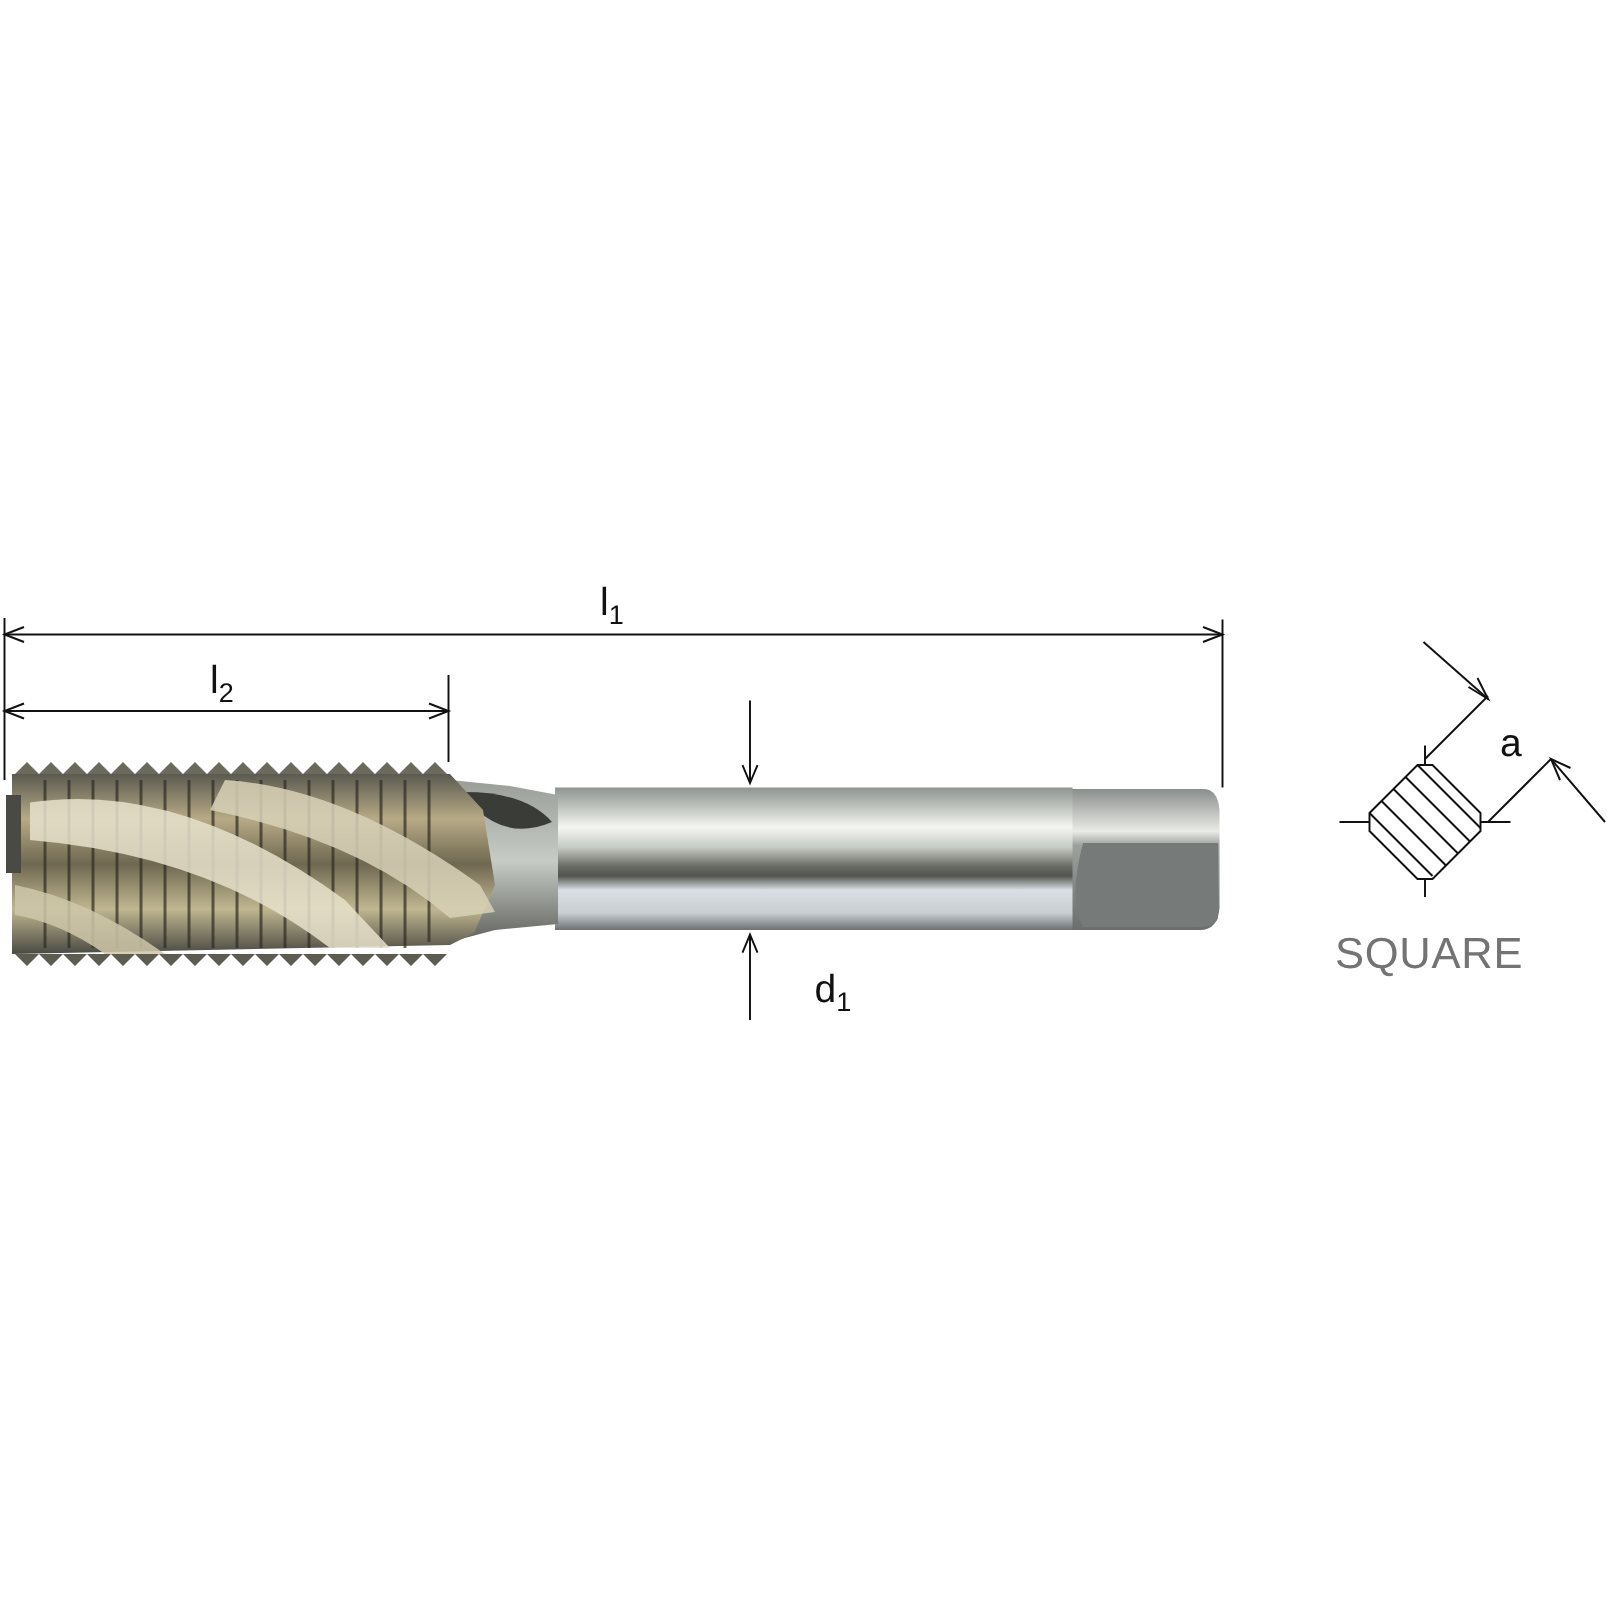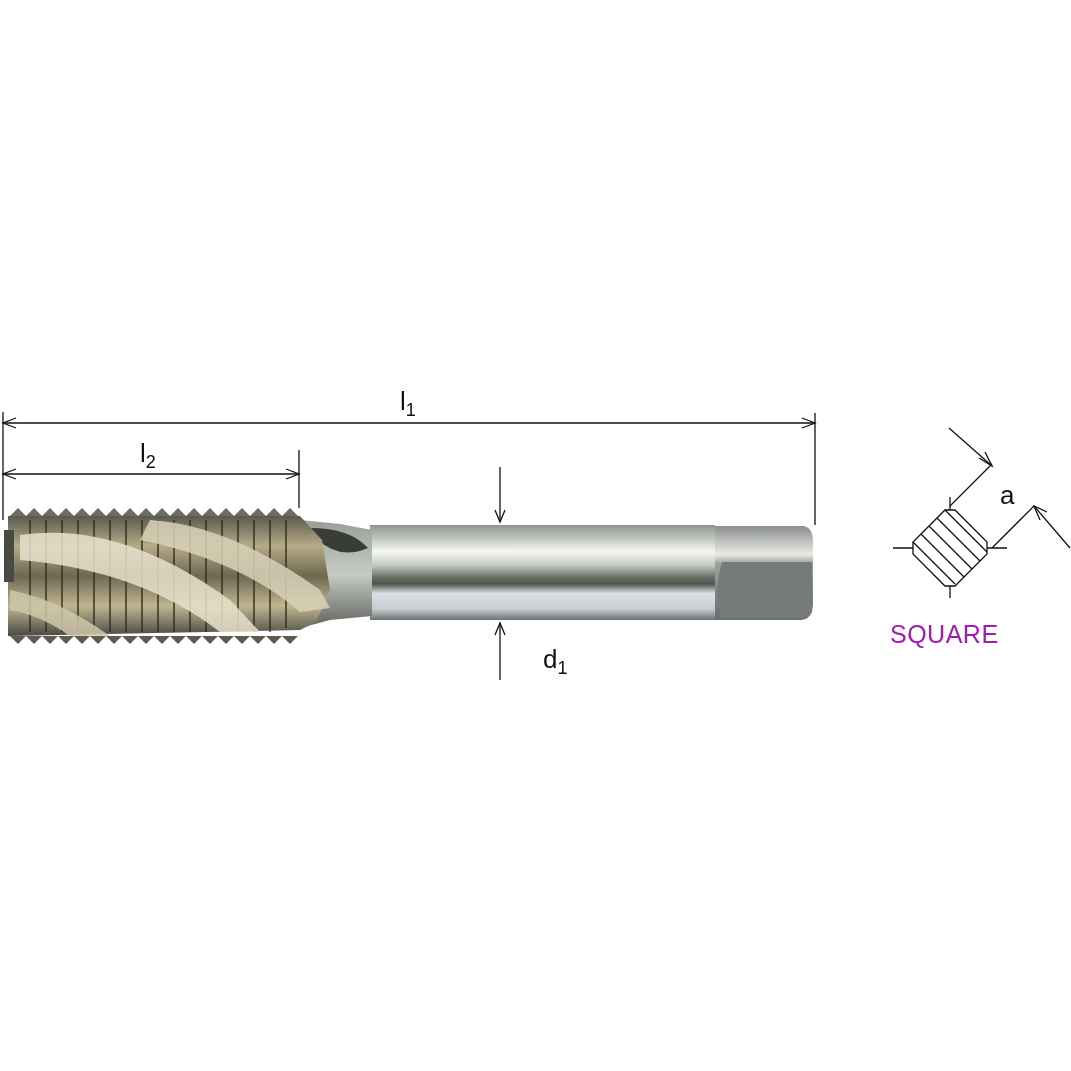--- a/index.html
+++ b/index.html
@@ -1,20 +1,20 @@
 <!DOCTYPE html>
 <html><head>
   <meta charset="utf-8">
   <style>
     html, body { margin: 0; padding: 0; background: #ffffff; }
     body { width: 1071px; height: 1071px; position: relative; overflow: hidden; font-family: "Liberation Sans", sans-serif; }
     .canvas { position: absolute; left: 0; top: 0; width: 1071px; height: 915px; }
     .label { position: absolute; font-family: "Liberation Sans", sans-serif; color: #111; font-size: 26px; line-height: 1; }
     .label sub { font-size: 18px; vertical-align: -6px; }
-    .caption { position: absolute; font-family: "Liberation Sans", sans-serif; color: #a21caf; font-size: 25px; letter-spacing: 0.5px; }
+    .caption { position: absolute; font-family: "Liberation Sans", sans-serif; color: #737373; font-size: 29px; letter-spacing: 0.5px; }
   </style>
 </head>
 <body>
 
 <div class="canvas">
   <svg width="1071" height="1071" viewBox="0 0 1071 1071" xmlns="http://www.w3.org/2000/svg">
     <defs>
       <linearGradient id="shankGrad" x1="0" y1="0" x2="0" y2="1">
         <stop offset="0" stop-color="#8e9490"></stop>
         <stop offset="0.12" stop-color="#b9beb9"></stop>

